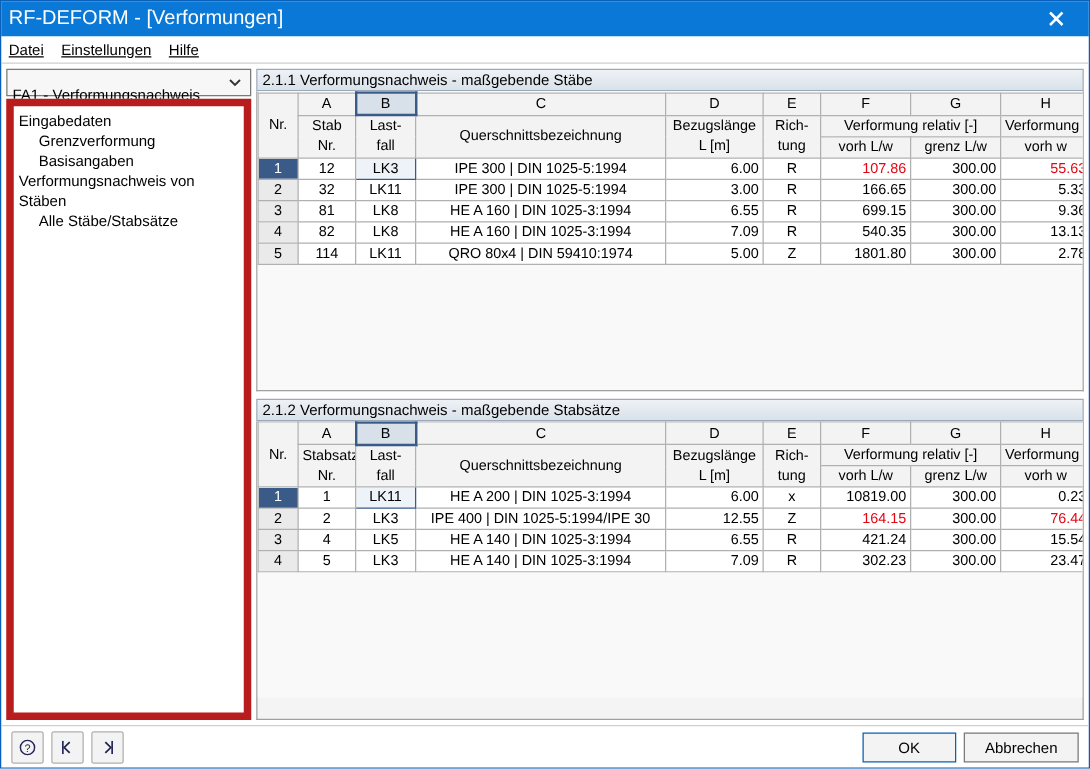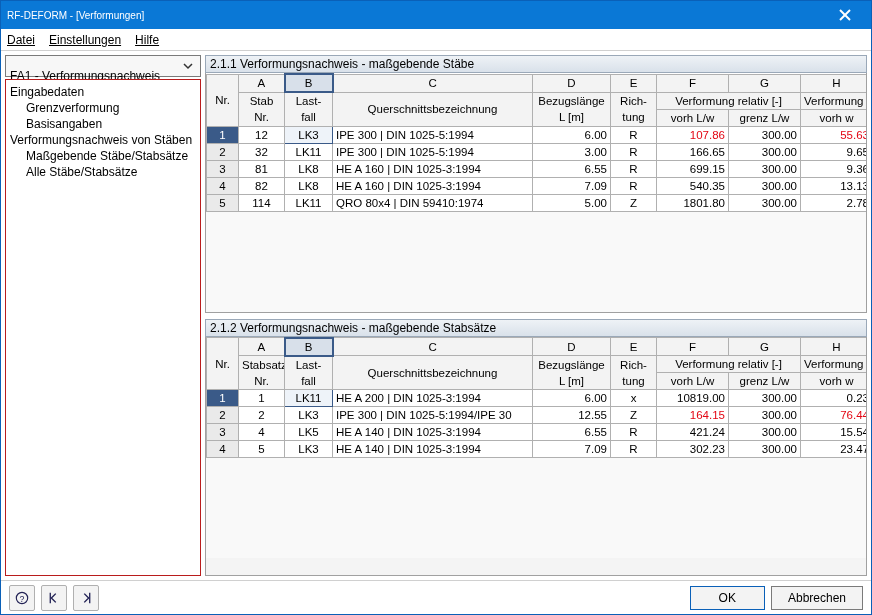--- a/index.html
+++ b/index.html
@@ -1,19 +1,19 @@
 <!DOCTYPE html>
 <html><head>
 <meta charset="utf-8">
 <style>
   * { box-sizing: border-box; }
   html, body { margin: 0; padding: 0; font-family: "Segoe UI", Tahoma, Arial, sans-serif; font-size: 12px; background: #fff; }
   .window { width: 872px; height: 615px; border: 1px solid #0a60b8; display: flex; flex-direction: column; }
   .titlebar { height: 28px; background: #0a78d6; color: #fff; display: flex; align-items: center; padding: 0 6px; }
-  .titlebar .title { flex: 1; font-size: 10px; }
+  .titlebar .title { flex: 1; font-size: 16px; }
   .titlebar .close { width: 40px; height: 28px; display: flex; align-items: center; justify-content: center; }
   .titlebar .close svg { width: 12px; height: 12px; stroke: #fff; stroke-width: 2; }
   .menubar { height: 22px; display: flex; align-items: center; padding: 2px 6px; gap: 14px; border-bottom: 1px solid #d0d0d0; }
   .menubar span { display: inline-block; text-align: center; }
   .menubar .u { text-decoration: underline; }
   .body { flex: 1; display: flex; min-height: 0; padding: 4px; gap: 4px; }
   .left { width: 196px; display: flex; flex-direction: column; }
   .dropdown { border: 1px solid #7a7a7a; height: 22px; display: flex; align-items: center; padding: 0 4px; background: #f7f7f7; }
   .dropdown .val { flex:1; white-space: nowrap; overflow:hidden; text-overflow:ellipsis;margin-top:20px; }
   .dropdown .chev { width:16px; display:flex; align-items:center; justify-content:center; }
@@ -24,42 +24,42 @@
   .right { flex:1; display:flex; flex-direction:column; min-width:0; }
   .section-title { background: linear-gradient(#eef2f6,#d9e1ea); border:1px solid #9aa8b8; height:18px; line-height:16px; padding:0 4px; font-size:12px; }
   .grid-wrap { border:1px solid #a0a0a0; border-top:none; flex:1; min-height:0; overflow:hidden; background:#f4f4f4; }
   table.grid { border-collapse: collapse; width: 100%; table-layout: fixed; background:#fff; }
   table.grid th, table.grid td { border:1px solid #b0b0b0; font-size:11.5px; padding:0 3px; height:17px; line-height:16px; white-space:nowrap; overflow:hidden; }
   table.grid thead th { background:#f3f3f3; font-weight:normal; text-align:center; }
   table.grid thead th.sel { background:#d8e0ea; border:2px solid #3a5a88; }
   table.grid tbody td.rowhead { background:#eaeaea; text-align:center; }
   table.grid tbody td.rowhead.selrow { background:#3a5a88; color:#fff; }
   table.grid tbody td { text-align:right; }
-  table.grid tbody td.l { text-align:left; }
+  table.grid tbody td.l { text-align:center; }
   table.grid tbody td.c { text-align:center; }
   table.grid tbody td.red { color:#e30613; }
   table.grid tbody td.selcell { border:1px solid #3a5a88; background:#eef3f9; }
   .col-nr  { width:32px; }
   .col-a   { width:46px; }
   .col-b   { width:48px; }
   .col-c   { width:200px; }
   .col-d   { width:78px; }
   .col-e   { width:46px; }
   .col-f   { width:72px; }
   .col-g   { width:72px; }
   .col-h   { width:72px; }
   .grid-spacer { height:120px; background:#f9f9f9; }
   .footer { height:34px; border-top:1px solid #d0d0d0; display:flex; align-items:center; padding:4px 8px; gap:6px; }
   .footer .spacer { flex:1; }
   .btn { border:1px solid #7a7a7a; background:#f3f3f3; height:24px; padding:0 16px; display:inline-flex; align-items:center; justify-content:center; font-size:12px; }
   .btn.primary { border:1.5px solid #0a60b8; padding:0 28px; }
   .iconbtn { border:1px solid #b0b0b0; background:#f3f3f3; width:26px; height:26px; display:inline-flex; align-items:center; justify-content:center; border-radius:2px; }
   .iconbtn svg { width:14px; height:14px; }
   .section2 { margin-top:6px; }
-  .grp-border { border:1px solid #b91c1c; }
+  .grp-border { border:6px solid #b91c1c; }
 </style>
 </head>
 <body>
 
 <div class="window">
 
   <div class="titlebar">
     <span class="title">RF-DEFORM - [Verformungen]</span>
     <div class="close">
       <svg viewBox="0 0 12 12">
@@ -84,21 +84,20 @@
           <svg class="chev-down" viewBox="0 0 10 10">
               <path d="M1 3 L5 7 L9 3" fill="none" stroke="#333" stroke-width="1.5"></path>
             </svg>
         </span>
       </div>
       <div class="tree grp-border">
         <div class="lvl0">Eingabedaten</div>
         <div class="lvl1">Grenzverformung</div>
         <div class="lvl1">Basisangaben</div>
         <div class="lvl0">Verformungsnachweis von Stäben</div>
-        <div class="lvl1">Maßgebende Stäbe/Stabsätze</div>
         <div class="lvl1">Alle Stäbe/Stabsätze</div>
       </div>
     </div>
 
     <div class="right">
 
       <div class="section-title">2.1.1 Verformungsnachweis - maßgebende Stäbe</div>
       <div class="grid-wrap">
         <table class="grid">
           <colgroup>
@@ -155,21 +154,21 @@
               </tr>
               <tr>
                 <td class="rowhead">2</td>
                 <td class="c">32</td>
                 <td class="c">LK11</td>
                 <td class="l">IPE 300 | DIN 1025-5:1994</td>
                 <td>3.00</td>
                 <td class="c">R</td>
                 <td>166.65</td>
                 <td>300.00</td>
-                <td>9.65</td>
+                <td>5.33</td>
               </tr>
               <tr>
                 <td class="rowhead">3</td>
                 <td class="c">81</td>
                 <td class="c">LK8</td>
                 <td class="l">HE A 160 | DIN 1025-3:1994</td>
                 <td>6.55</td>
                 <td class="c">R</td>
                 <td>699.15</td>
                 <td>300.00</td>
@@ -254,21 +253,21 @@
                 <td>6.00</td>
                 <td class="c">x</td>
                 <td>10819.00</td>
                 <td>300.00</td>
                 <td>0.23</td>
               </tr>
               <tr>
                 <td class="rowhead">2</td>
                 <td class="c">2</td>
                 <td class="c">LK3</td>
-                <td class="l">IPE 300 | DIN 1025-5:1994/IPE 30</td>
+                <td class="l">IPE 400 | DIN 1025-5:1994/IPE 30</td>
                 <td>12.55</td>
                 <td class="c">Z</td>
                 <td class="red">164.15</td>
                 <td>300.00</td>
                 <td class="red">76.44</td>
               </tr>
               <tr>
                 <td class="rowhead">3</td>
                 <td class="c">4</td>
                 <td class="c">LK5</td>

